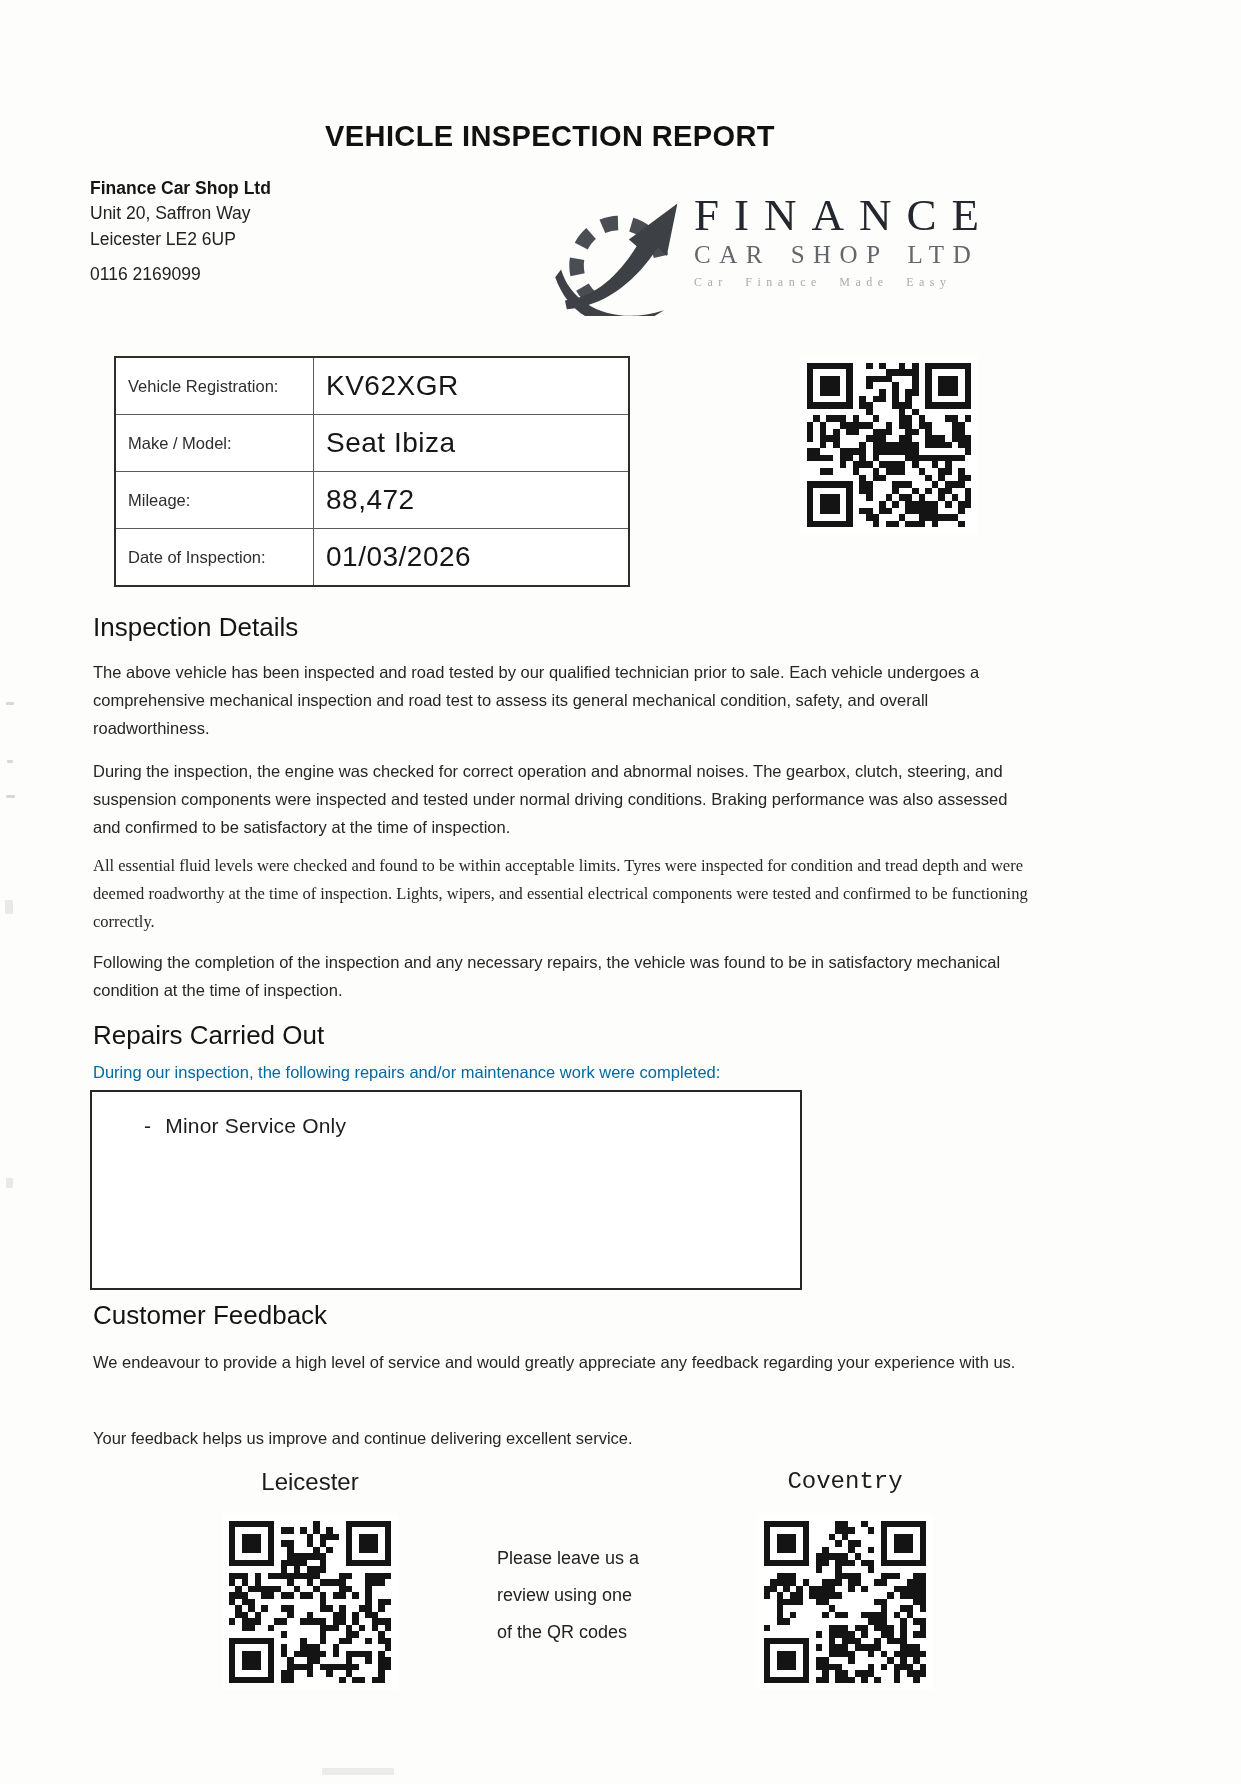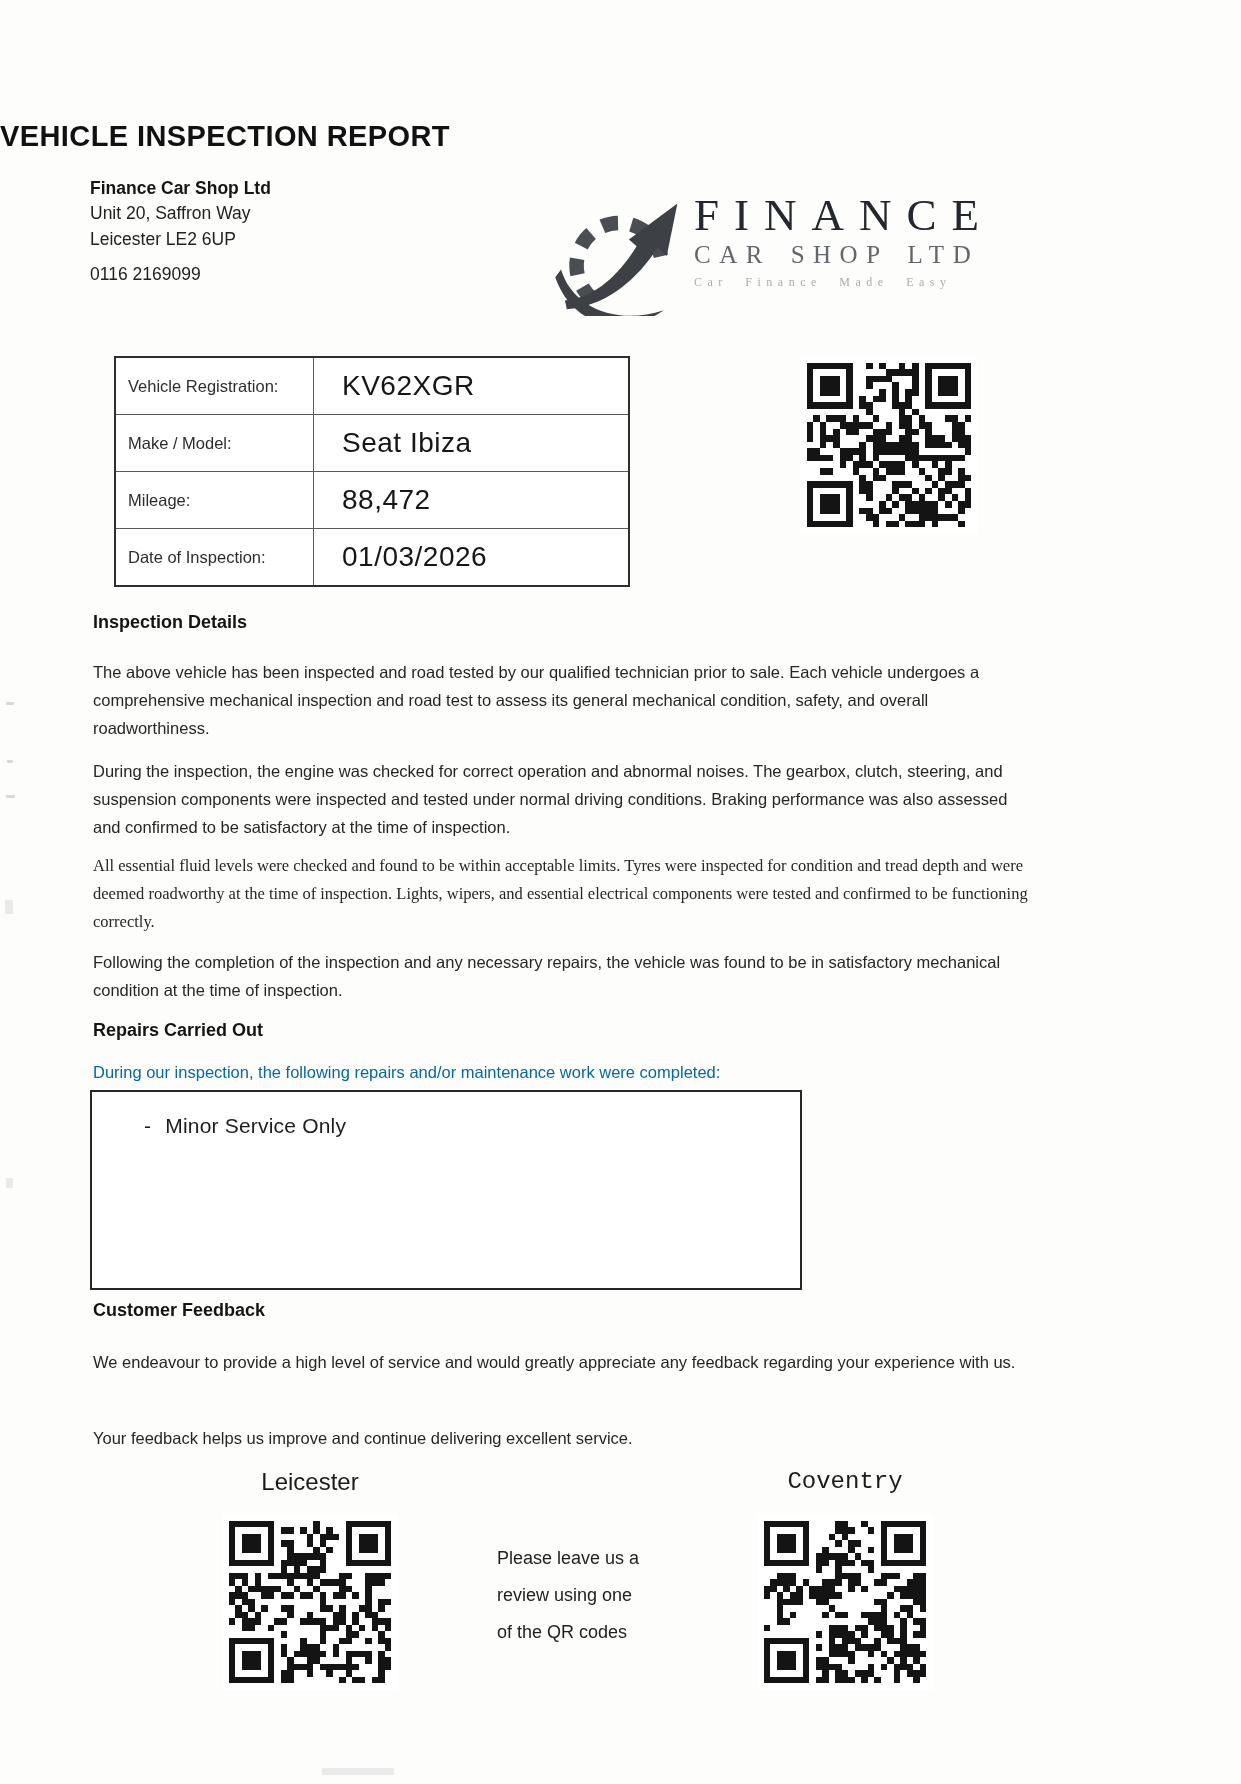--- a/index.html
+++ b/index.html
@@ -9,20 +9,21 @@
     margin:0 auto;
     background:#fdfdfc;
     font-family:"Liberation Sans",sans-serif;
     color:#1f1f1f;
     overflow:hidden;
   }
   .abs{position:absolute;}
 
   .title{
     left:0;top:120px;width:1100px;
+    text-align:center;
     font-size:29px;font-weight:bold;letter-spacing:.4px;
     color:#111;
   }
 
   .company{left:90px;top:176px;font-size:17.5px;line-height:1.45;color:#222;}
   .company .name{font-weight:bold;color:#151515;}
   .phone{left:90px;top:264px;font-size:17.5px;color:#222;text-align:right;}
 
   
   .logo{left:552px;top:186px;width:450px;height:130px;}
@@ -31,37 +32,37 @@
   .logo-l1{font-size:45px;letter-spacing:15px;color:#23272e;line-height:1.05;white-space:nowrap;}
   .logo-l2{font-size:25px;letter-spacing:8.5px;word-spacing:5px;color:#63666b;margin-top:2px;white-space:nowrap;}
   .logo-l3{font-size:12px;letter-spacing:5.5px;word-spacing:9px;color:#a9abae;margin-top:6px;white-space:nowrap;}
 
   
   .vtable{
     left:114px;top:356px;width:512px;
     border:2px solid #2e2e2e;
     background:#fff;
   }
-  .vrow{display:flex;height:56px;border-top:1px solid #5a5a5a;gap:16px;}
+  .vrow{display:flex;height:56px;border-top:1px solid #5a5a5a;}
   .vrow:first-child{border-top:none;}
   .vlabel{
     width:198px;border-right:1px solid #5a5a5a;
     display:flex;align-items:center;padding-left:12px;
     font-size:16.5px;color:#2d2d2d;box-sizing:border-box;
   }
   .vvalue{
     flex:1;display:flex;align-items:center;padding-left:12px;
     font-size:28px;color:#161616;letter-spacing:.5px;
   }
 
   .qr-main{left:800px;top:356px;width:178px;height:178px;}
   .qr-box{background:#fff;}
   .qr-box svg{display:block;}
 
-  .h2{font-size:18px;font-weight:bold;color:#141414;}
+  .h2{font-size:26px;font-weight:normal;color:#141414;}
   .h-inspection{left:93px;top:612px;}
   .h-repairs{left:93px;top:1020px;}
   .h-feedback{left:93px;top:1300px;}
 
   .para{left:93px;width:937px;font-size:16.5px;line-height:1.7;color:#262626;}
   .p1{top:658px;}
   .p2{top:757px;}
   .p3{top:852px;font-family:Liberation Serif, serif;}
   .p4{top:948px;}
 

